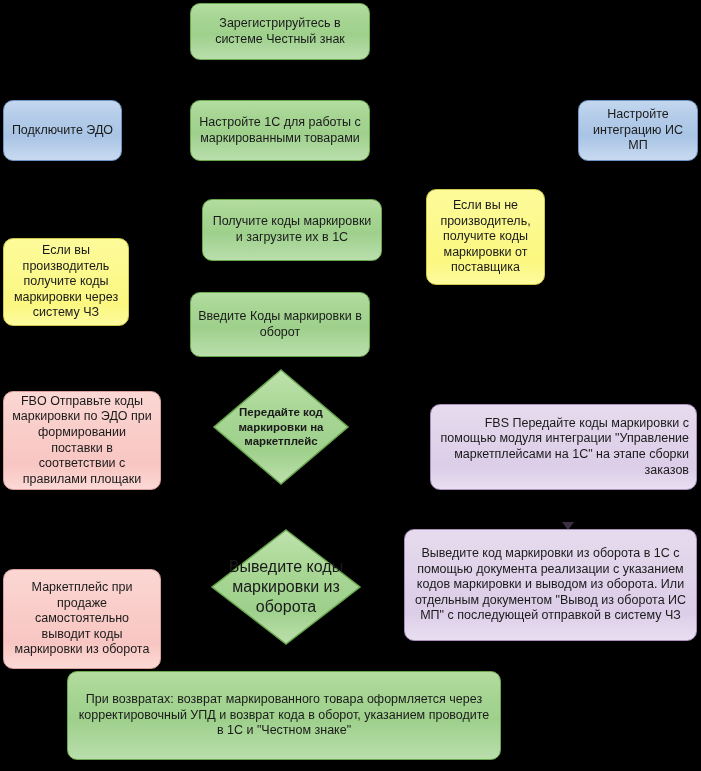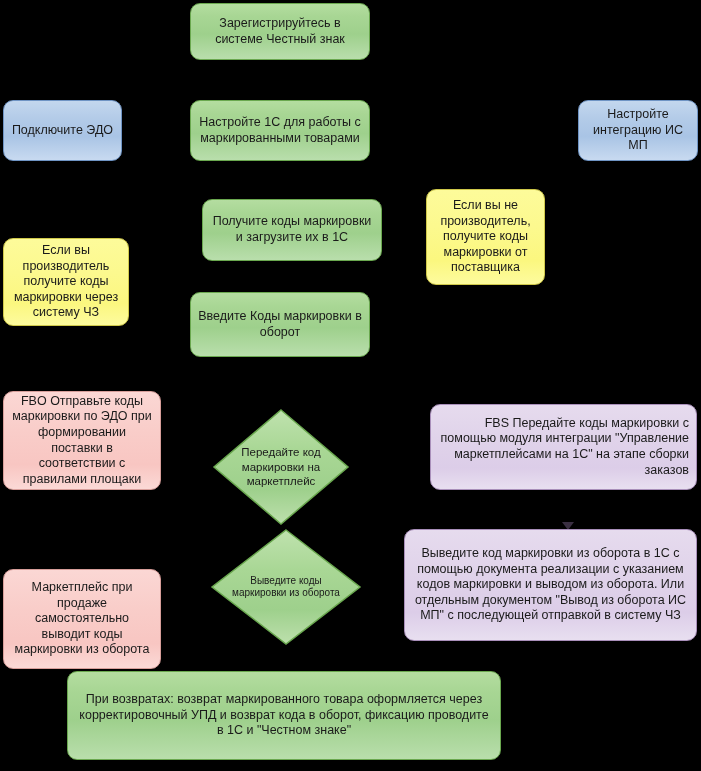--- a/index.html
+++ b/index.html
@@ -108,21 +108,21 @@
   <div class="node yellow" style="left:3px; top:192px; width:126px; height:88px; font-size:12.5px;margin-top:46px;">Если вы производитель получите коды маркировки через систему ЧЗ</div>
 
   <div class="node green" style="left:202px; top:199px; width:180px; height:62px; font-size:12.5px;">Получите коды маркировки и загрузите их в 1С</div>
 
   <div class="node yellow" style="left:426px; top:189px; width:119px; height:96px; font-size:12.5px;">Если вы не производитель, получите коды маркировки от поставщика</div>
 
   <div class="node pink" style="left:3px; top:391px; width:158px; height:99px; font-size:12.5px;">FBO Отправьте коды маркировки по ЭДО при формировании поставки в соответствии с правилами площаки</div>
 
   <div class="node green" style="left:190px; top:292px; width:180px; height:65px; font-size:12.5px;">Введите Коды маркировки в оборот</div>
 
-  <div class="diamond-wrap" style="left:212px; top:408px; width:138px; height:118px;">
+  <div class="diamond-wrap" style="left:212px; top:368px; width:138px; height:118px;font-weight:bold;">
     <svg class="diamond-shape" viewBox="0 0 138 118" preserveAspectRatio="none">
       <defs>
         <linearGradient id="gradGreenD1" x1="0" y1="0" x2="0" y2="1">
           <stop offset="0%" stop-color="#bfe2ae"></stop>
           <stop offset="35%" stop-color="#a9d795"></stop>
           <stop offset="70%" stop-color="#9ed08c"></stop>
           <stop offset="100%" stop-color="#bde0ad"></stop>
         </linearGradient>
       </defs>
       <polygon points="69,2 136,59 69,116 2,59" fill="url(#gradGreenD1)" stroke="#6aa84f" stroke-width="1.5"></polygon>
@@ -141,20 +141,20 @@
       <defs>
         <linearGradient id="gradGreenD2" x1="0" y1="0" x2="0" y2="1">
           <stop offset="0%" stop-color="#bfe2ae"></stop>
           <stop offset="35%" stop-color="#a9d795"></stop>
           <stop offset="70%" stop-color="#9ed08c"></stop>
           <stop offset="100%" stop-color="#bde0ad"></stop>
         </linearGradient>
       </defs>
       <polygon points="76,2 150,59 76,116 2,59" fill="url(#gradGreenD2)" stroke="#6aa84f" stroke-width="1.5"></polygon>
     </svg>
-    <div class="diamond-label" style="font-size:10px;">Выведите коды маркировки из оборота</div>
+    <div class="diamond-label" style="font-size:16px;">Выведите коды маркировки из оборота</div>
   </div>
 
   <div class="node purple" style="left:404px; top:529px; width:293px; height:112px; font-size:12.5px;">Выведите код маркировки из оборота в 1С с помощью документа реализации с указанием кодов маркировки и выводом из оборота. Или отдельным документом "Вывод из оборота ИС МП" с последующей отправкой в систему ЧЗ</div>
 
-  <div class="node green" style="left:67px; top:671px; width:434px; height:89px; font-size:12.5px;">При возвратах: возврат маркированного товара оформляется через корректировочный УПД и возврат кода в оборот, фиксацию проводите в 1С и "Честном знаке"</div>
+  <div class="node green" style="left:67px; top:671px; width:434px; height:89px; font-size:12.5px;">При возвратах: возврат маркированного товара оформляется через корректировочный УПД и возврат кода в оборот, указанием проводите в 1С и "Честном знаке"</div>
 
 </div>
 
 </body></html>

